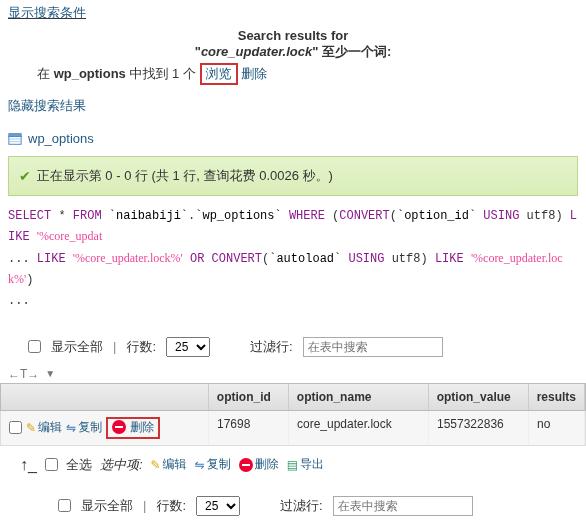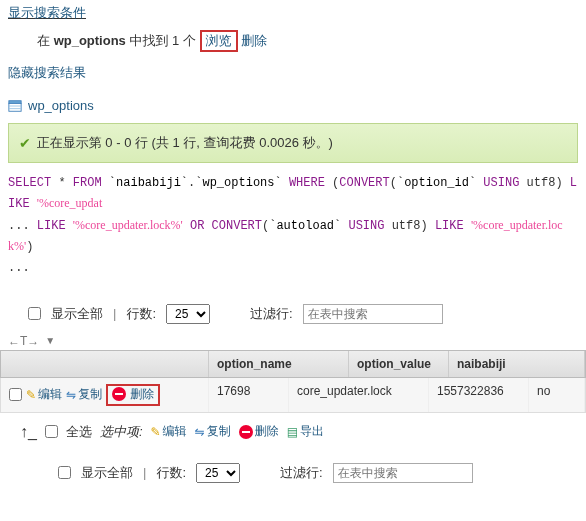--- a/index.html
+++ b/index.html
@@ -49,20 +49,24 @@
 .del-boxed { border: 2px solid #c33; padding: 0 4px 1px; display: inline-flex; align-items: center; gap: 4px; }
 .footer-logo { display: flex; align-items: center; gap: 6px; padding: 2px 8px 4px 40px; }
 .sep { color: #888; }
 </style>
 </head>
 <body>
 
 <div class="top-line"><span class="link">显示搜索条件</span></div>
 
 <div class="search-box">
+  <div class="search-hdr">
+    <span>Search results for</span><br>
+    "<span class="italic">core_updater.lock</span>" <span>至少一个词</span>:
+  </div>
   <div class="found-line">
     <span>在</span>
     <b>wp_options</b>
     <span>中找到 1 个</span>
     <span class="boxed"><span class="link">浏览</span></span>
     <span class="link">删除</span>
   </div>
 </div>
 
 <div class="hide-link"><span class="link">隐藏搜索结果</span></div>
@@ -96,23 +100,24 @@
   <select><option>25</option></select>
   <span style="flex:0 0 20px"></span>
   <span>过滤行:</span>
   <input type="text" placeholder="在表中搜索" style="">
 </div>
 
 <div class="mini-tools">←T→ <span style="font-size:10px">▼</span></div>
 
 <div class="thead">
   <div class="th actions"></div>
+  <div class="th c1">option_id</div>
   <div class="th c2">option_name</div>
   <div class="th c3">option_value</div>
-  <div class="th c4">naibabiji</div>
+  <div class="th c4">results</div>
 </div>
 
 <div class="trow">
   <div class="td actions">
     <input type="checkbox" style="">
     <span class="ico link">
         <span class="pencil">✎</span>
         <span>编辑</span>
       </span>
     <span class="ico link">

